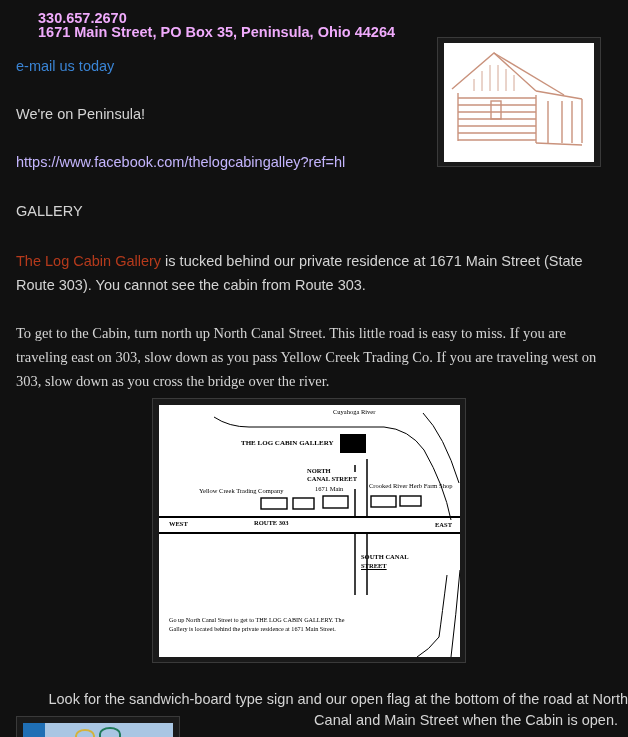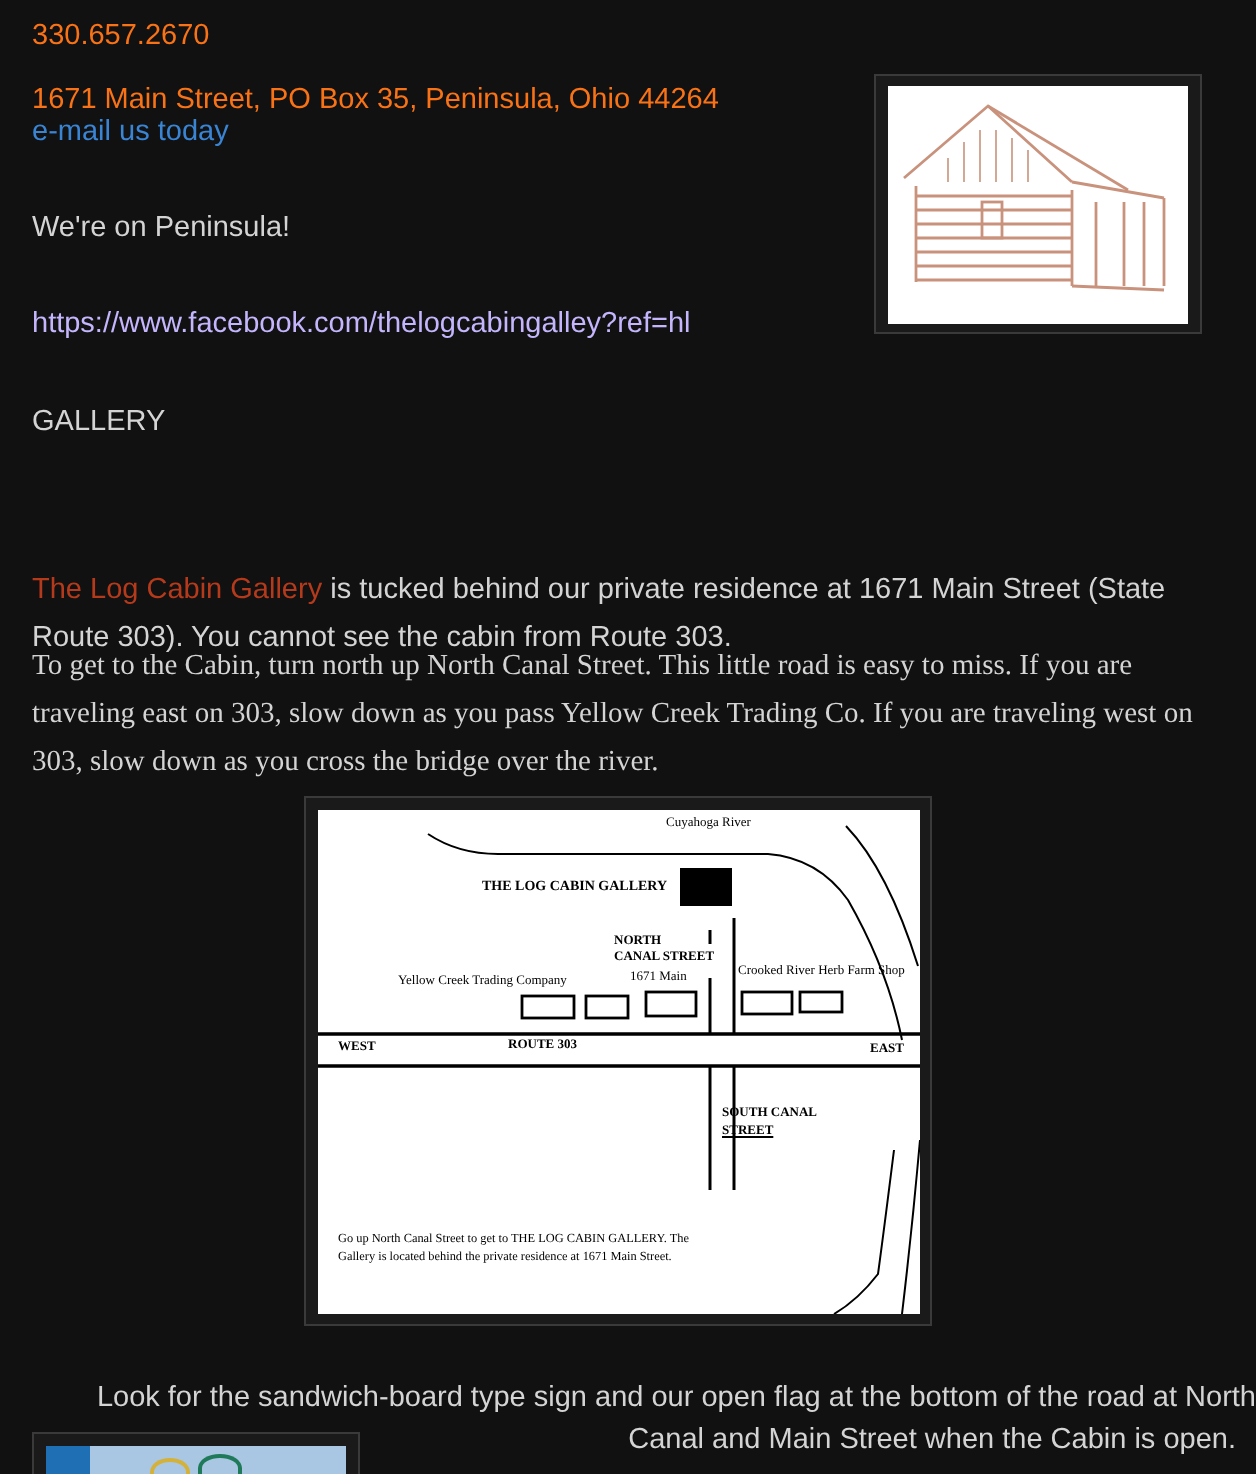--- a/index.html
+++ b/index.html
@@ -4,39 +4,39 @@
 <style>
   html, body { margin:0; padding:0; }
   body {
     width:628px; height:737px; overflow:hidden;
     background:#111111;
     font-family:"Liberation Sans", sans-serif;
     color:#d4d4d4;
     position:relative;
   }
   .line { position:absolute; left:16px; font-size:14.5px; line-height:24px; white-space:nowrap; }
-  .bold { font-weight:normal; color:#f97316; }
+  .bold { font-weight:bold; color:#f0abfc;margin-left:22px; }
   .link-blue { color:#3a84d4; text-decoration:none; }
   .link-cyan { color:#c4b5fd; text-decoration:none; }
   .link-red { color:#b53a1c; text-decoration:none; }
   .para { position:absolute; left:16px; width:600px; font-size:14.5px; line-height:24px; }
   .frame {
     position:absolute; background:#1a1a1a; border:1px solid #3a3a3a;
     box-sizing:border-box;
   }
   .frame-inner { position:absolute; background:#fff; overflow:hidden; }
   .map-text { position:absolute; font-family:"Liberation Serif", serif; color:#000; white-space:nowrap; }
   .map-bold { font-weight:bold; }
   .center { position:absolute; text-align:right; font-size:14.5px; line-height:24px; }
 </style>
 </head>
 <body>
 
 <div class="line bold" style="top:6px;">330.657.2670</div>
-<div class="line bold" style="top:38px;">1671 Main Street, PO Box 35, Peninsula, Ohio 44264</div>
+<div class="line bold" style="top:20px;">1671 Main Street, PO Box 35, Peninsula, Ohio 44264</div>
 <a class="line link-blue" style="top:54px;" href="#">e-mail us today</a>
 
 <div class="line" style="top:102px;">We're on Peninsula!</div>
 <a class="line link-cyan" style="top:150px;" href="#">https://www.facebook.com/thelogcabingalley?ref=hl</a>
 
 <div class="frame" style="left:437px; top:37px; width:164px; height:130px;">
   <div class="frame-inner" style="left:6px; top:5px; width:150px; height:119px;">
     <svg width="150" height="119" viewBox="0 0 150 119">
       <g stroke="#c9927c" stroke-width="1.4" fill="none">
         <polyline points="8,46 50,10 92,48"></polyline>
@@ -65,21 +65,21 @@
           <line x1="54" y1="22" x2="54" y2="48"></line>
         <line x1="62" y1="26" x2="62" y2="48"></line>
           <line x1="70" y1="32" x2="70" y2="48"></line>
       </g>
     </svg>
   </div>
 </div>
 
 <div class="line" style="top:199px;">GALLERY</div>
 
-<div class="para" style="top:249px;margin-top:34px;">
+<div class="para" style="top:249px;">
   <a class="link-red" href="#">The Log Cabin Gallery</a><span> is tucked behind our private residence at 1671 Main Street (State Route 303).  You cannot see the cabin from Route 303.</span>
 </div>
 
 <div class="para" style="top:321px;font-family:Liberation Serif, serif;">To get to the Cabin, turn north up North Canal Street.  This little road is easy to miss.  If you are traveling east on 303, slow down as you pass Yellow Creek Trading Co.  If you are traveling west on 303, slow down as you cross the bridge over the river.</div>
 
 <div class="frame" style="left:152px; top:398px; width:314px; height:265px;">
   <div class="frame-inner" style="left:6px; top:6px; width:301px; height:252px;">
     <svg width="301" height="252" viewBox="0 0 301 252" style="position:absolute;left:0;top:0;">
       <g stroke="#000" fill="none">
         <path d="M55,12 Q70,22 90,22 L225,22 Q250,24 265,45 Q285,80 292,115" stroke-width="1"></path>

